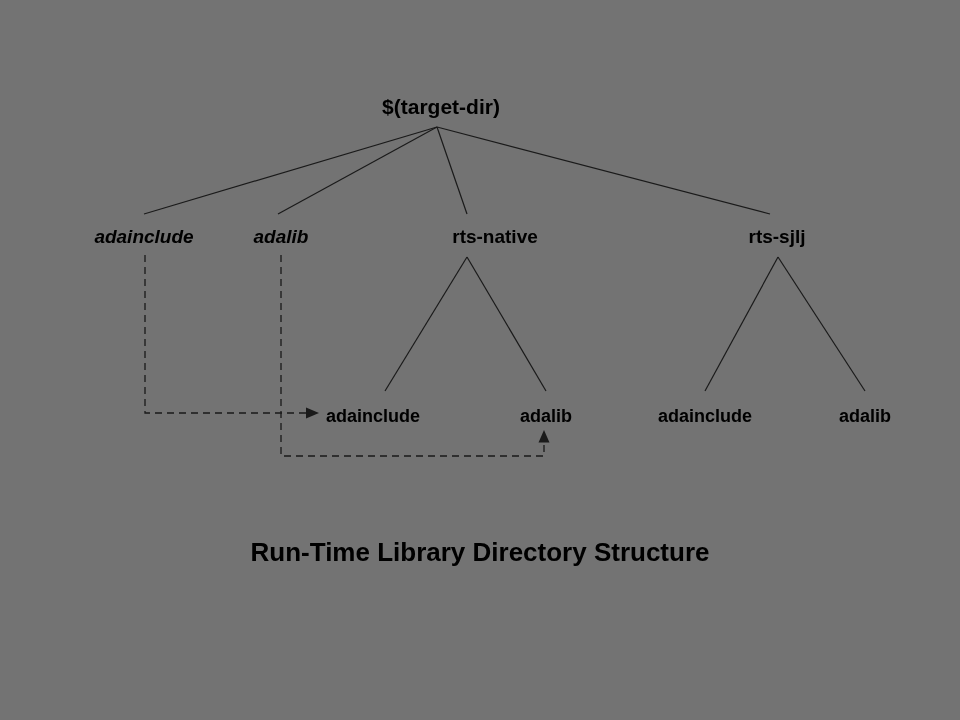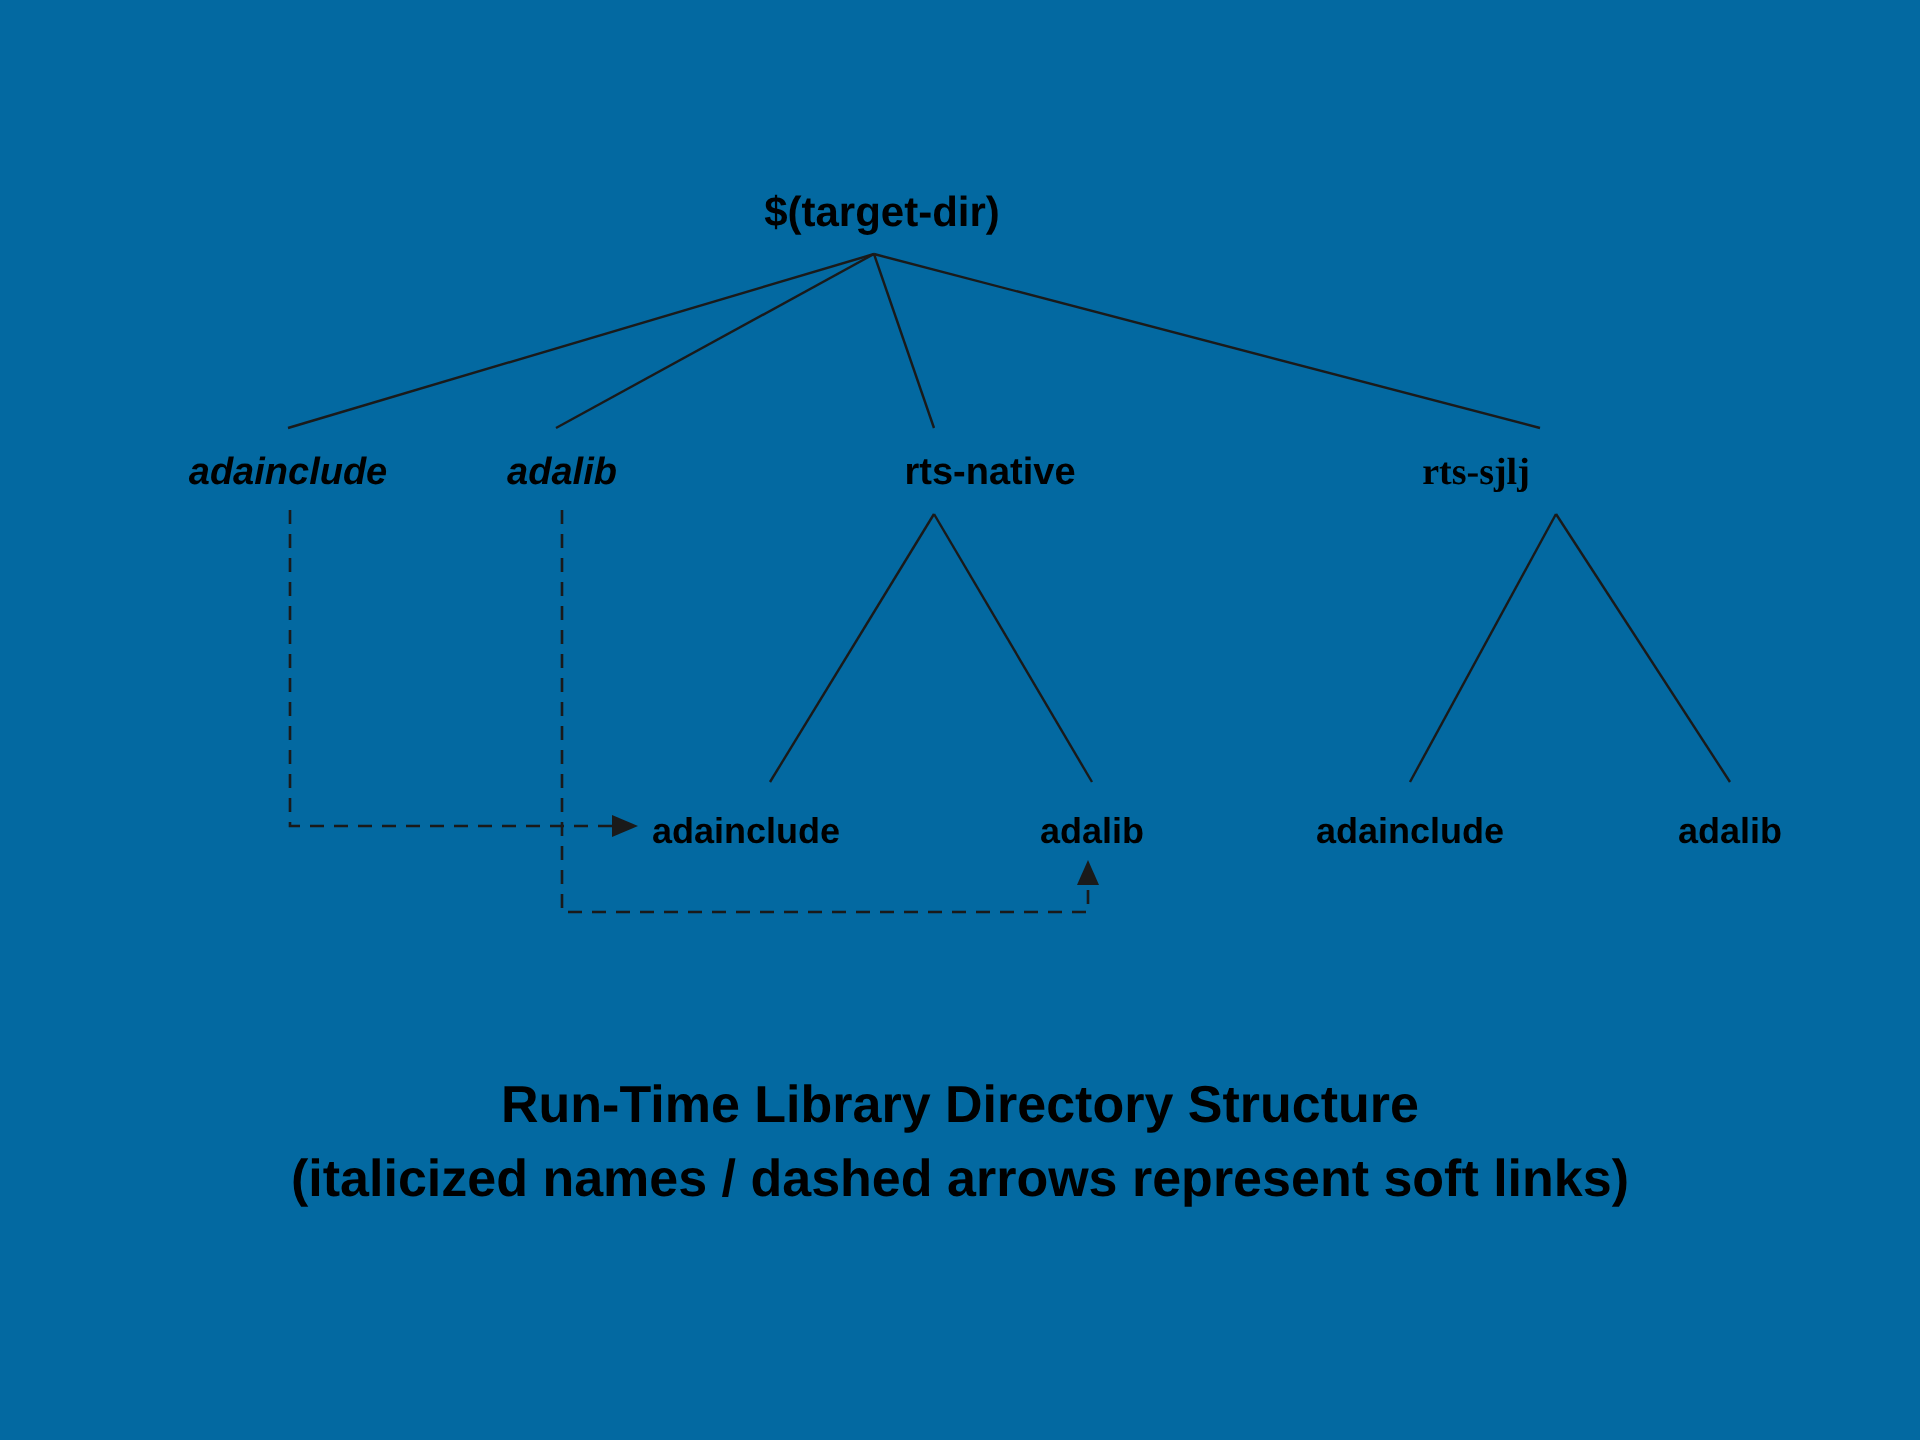--- a/index.html
+++ b/index.html
@@ -1,20 +1,20 @@
 <!DOCTYPE html>
 <html><head>
 <meta charset="utf-8">
 <style>
   html, body { margin: 0; padding: 0; background: #ffffff; }
   .canvas {
     position: relative;
     width: 960px;
     height: 720px;
-    background: #0369a1;
+    background: #737373;
     font-family: "Liberation Sans", sans-serif;
     color: #000000;
     overflow: hidden;
   }
   .lines {
     position: absolute;
     left: 0; top: 0;
     width: 960px; height: 720px;
   }
   .lines line, .lines polyline {
@@ -77,28 +77,27 @@
   </svg>
 
   <div class="node root" style="left:441px; top:107px;">$(target-dir)</div>
 
   <div class="node lvl1 italic" style="left:144px; top:237px;">adainclude</div>
 
   <div class="node lvl1 italic" style="left:281px; top:237px;">adalib</div>
 
   <div class="node lvl1" style="left:495px; top:237px;">rts-native</div>
 
-  <div class="node lvl1" style="left:738px; top:237px;font-family:Liberation Serif, serif;">rts-sjlj</div>
+  <div class="node lvl1" style="left:777px; top:237px;">rts-sjlj</div>
 
   <div class="node child" style="left:373px; top:416px;">adainclude</div>
 
   <div class="node child" style="left:546px; top:416px;">adalib</div>
 
   <div class="node child" style="left:705px; top:416px;">adainclude</div>
 
   <div class="node child" style="left:865px; top:416px;">adalib</div>
 
   <div class="caption">
     <div>Run-Time Library Directory Structure</div>
-    <div>(italicized names / dashed arrows represent soft links)</div>
   </div>
 
 </div>
 
 </body></html>

